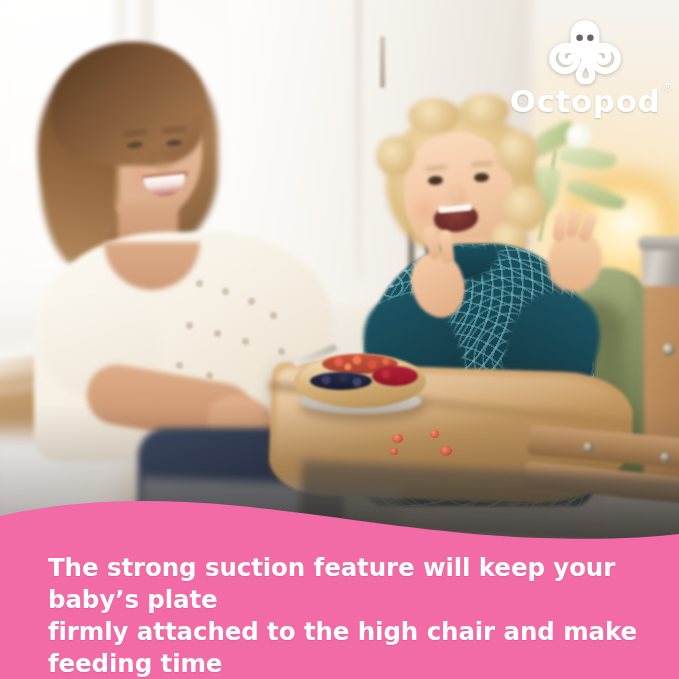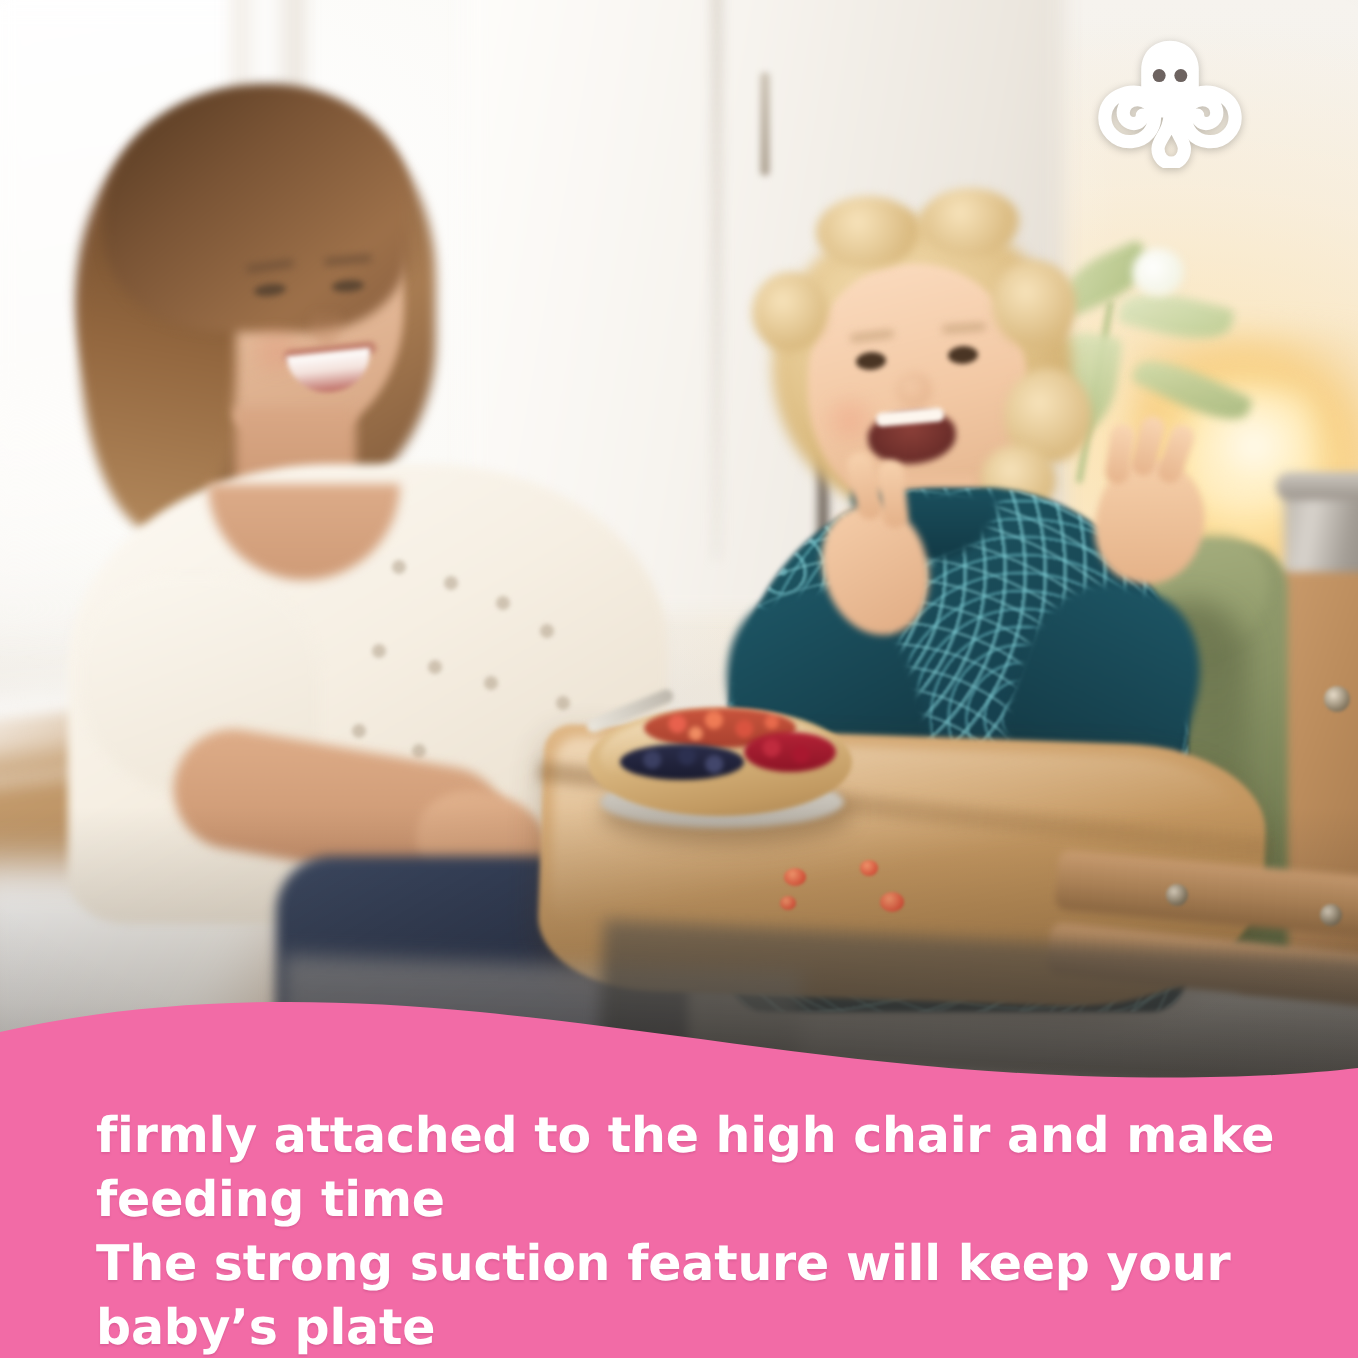--- a/index.html
+++ b/index.html
@@ -853,27 +853,31 @@
         <path d="M38 48c-14-4-30 3-32 17-2 13 9 24 22 23 12-1 20-11 19-22-1-8-7-13-14-13-7 0-12 5-12 11 0 5 4 9 9 9 4 0 7-3 7-7" fill="none" stroke="#ffffff" stroke-width="11" stroke-linecap="round"></path>
 
         <path d="M82 48c14-4 30 3 32 17 2 13-9 24-22 23-12-1-20-11-19-22 1-8 7-13 14-13 7 0 12 5 12 11 0 5-4 9-9 9-4 0-7-3-7-7" fill="none" stroke="#ffffff" stroke-width="11" stroke-linecap="round"></path>
 
         <path d="M60 66c0 14-10 20-10 28 0 7 5 12 11 12s11-5 11-12c0-8-9-14-9-26" fill="none" stroke="#ffffff" stroke-width="11" stroke-linecap="round"></path>
       </g>
 
       <circle cx="51" cy="33" r="5.4" fill="#6d6360"></circle>
       <circle cx="69" cy="33" r="5.4" fill="#6d6360"></circle>
     </svg>
+    <div class="logo-wordmark">
+      <span>Octopod</span>
+      <span class="logo-reg">®</span>
+    </div>
   </div>
 
   <div class="pink-banner">
     <svg viewBox="0 0 679 679" preserveAspectRatio="none" aria-hidden="true">
       <path d="M0,516 C70,500 150,497 240,506 C340,516 430,534 540,538 C600,540 645,538 679,534 L679,679 L0,679 Z" fill="#F26BA6"></path>
     </svg>
   </div>
 
   <div class="banner-copy">
+    <div>The strong suction feature will keep your baby’s plate</div>
     <div>firmly attached to the high chair and make feeding time</div>
-    <div>The strong suction feature will keep your baby’s plate</div>
 
   </div>
 
 </div>
 
 </body></html>

